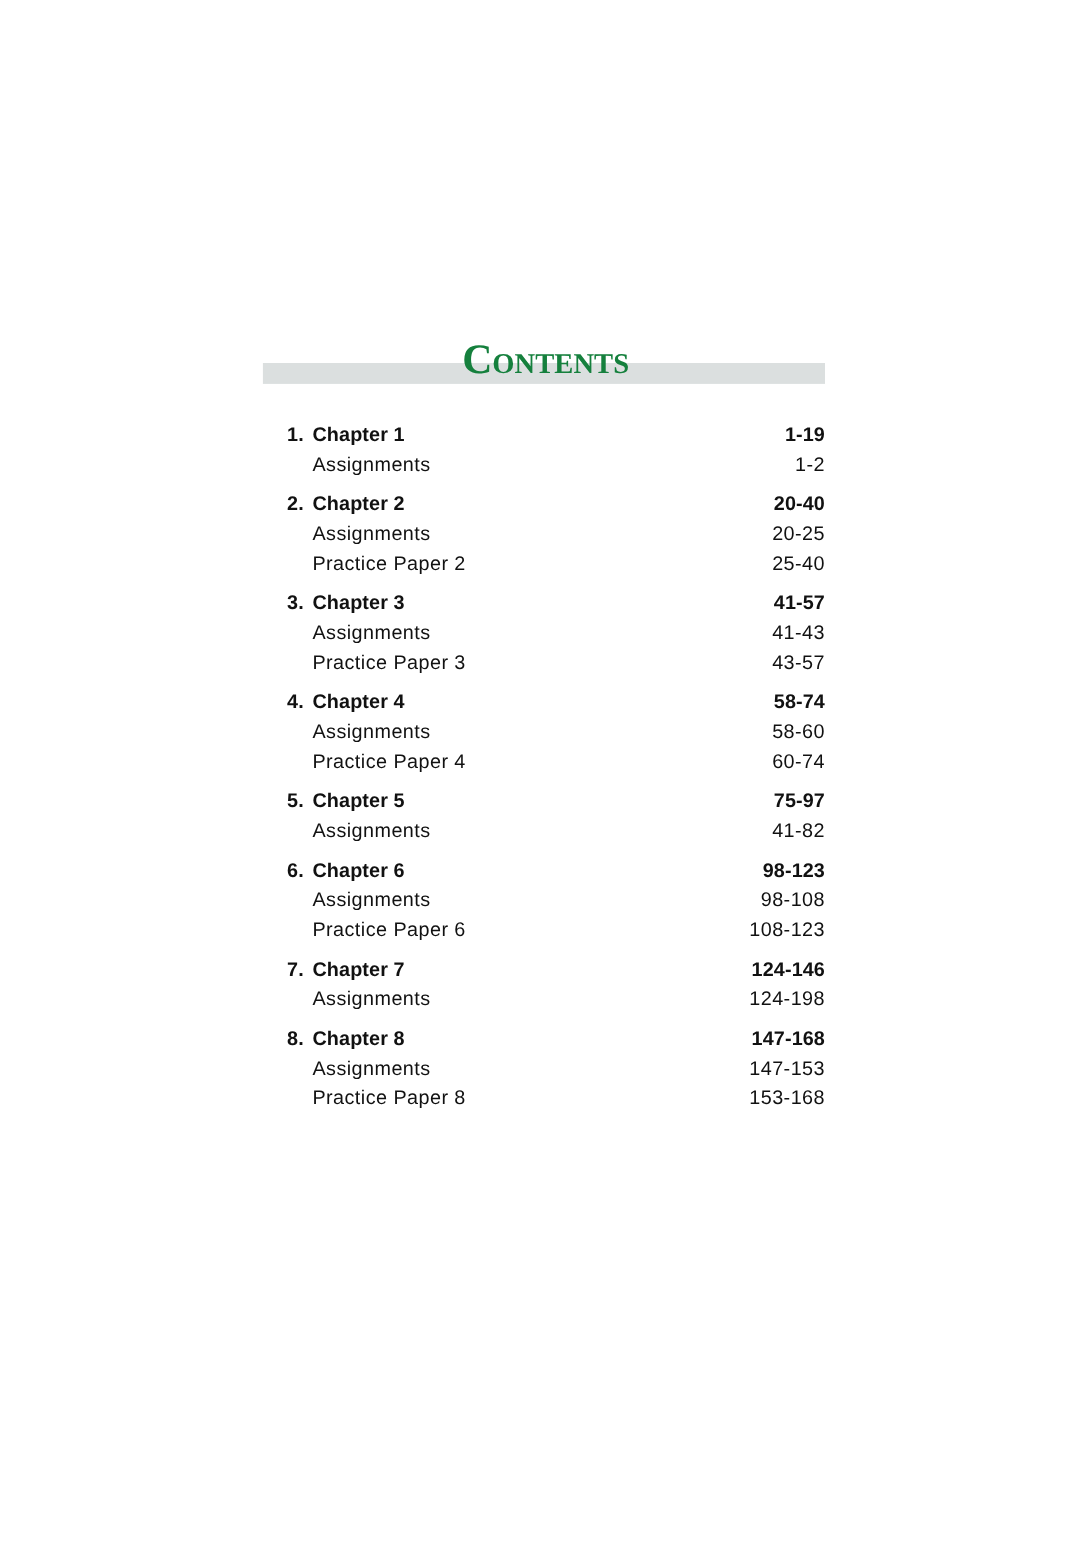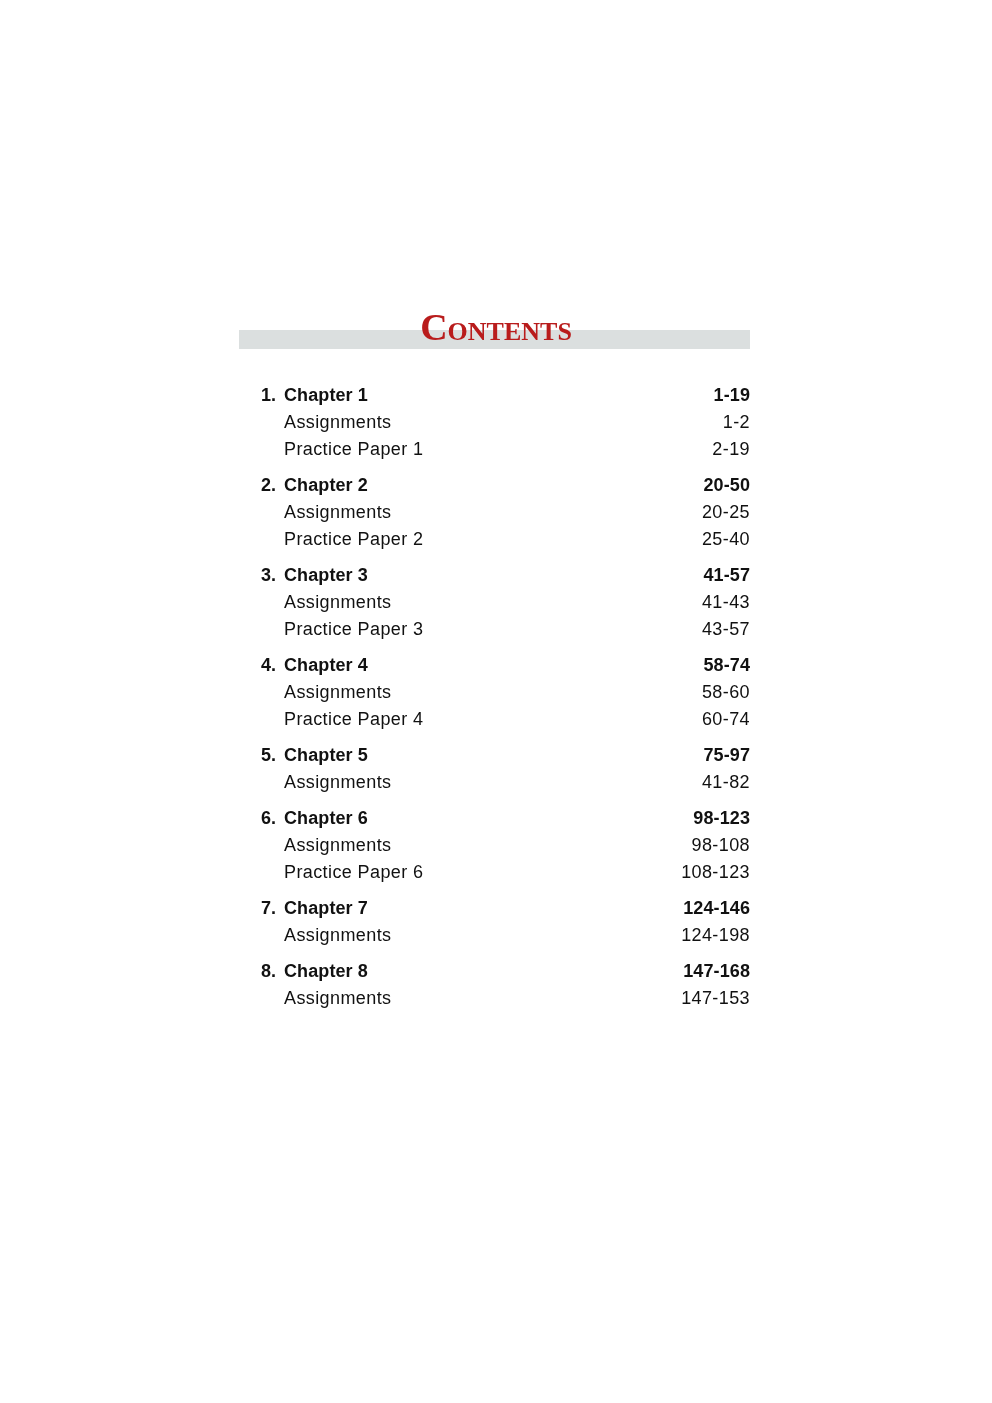--- a/index.html
+++ b/index.html
@@ -27,21 +27,21 @@
       left: 0;
       width: 992px;
       top: 305px;
       text-align: center;
       font-family: "Liberation Serif", serif;
       font-weight: bold;
       font-size: 26px;
       font-variant: small-caps;
       letter-spacing: 0px;
       line-height: 44px;
-      color: #b91c1c;
+      color: #15803d;
     }
     .title .cap { font-size: 38px; }
     .toc {
       position: absolute;
       left: 261px;
       top: 382px;
       width: 489px;
       font-family: "Liberation Sans", sans-serif;
       font-size: 18px;
     }
@@ -75,35 +75,29 @@
           <span>Chapter 1</span>
         </span>
       <span class="pages">1-19</span>
     </div>
     <div class="row sub">
       <span class="label-wrap">
           <span>Assignments</span>
         </span>
       <span class="pages">1-2</span>
     </div>
-    <div class="row sub">
-      <span class="label-wrap">
-          <span>Practice Paper 1</span>
-        </span>
-      <span class="pages">2-19</span>
-    </div>
   </div>
 
   <div class="group">
     <div class="row chapter">
       <span class="label-wrap">
           <span class="num">2.</span>
           <span>Chapter 2</span>
         </span>
-      <span class="pages">20-50</span>
+      <span class="pages">20-40</span>
     </div>
     <div class="row sub">
       <span class="label-wrap">
           <span>Assignments</span>
         </span>
       <span class="pages">20-25</span>
     </div>
     <div class="row sub">
       <span class="label-wrap">
           <span>Practice Paper 2</span>
@@ -217,14 +211,20 @@
           <span>Chapter 8</span>
         </span>
       <span class="pages">147-168</span>
     </div>
     <div class="row sub">
       <span class="label-wrap">
           <span>Assignments</span>
         </span>
       <span class="pages">147-153</span>
     </div>
+    <div class="row sub">
+      <span class="label-wrap">
+          <span>Practice Paper 8</span>
+        </span>
+      <span class="pages">153-168</span>
+    </div>
   </div>
 </div>
 
 </body></html>

